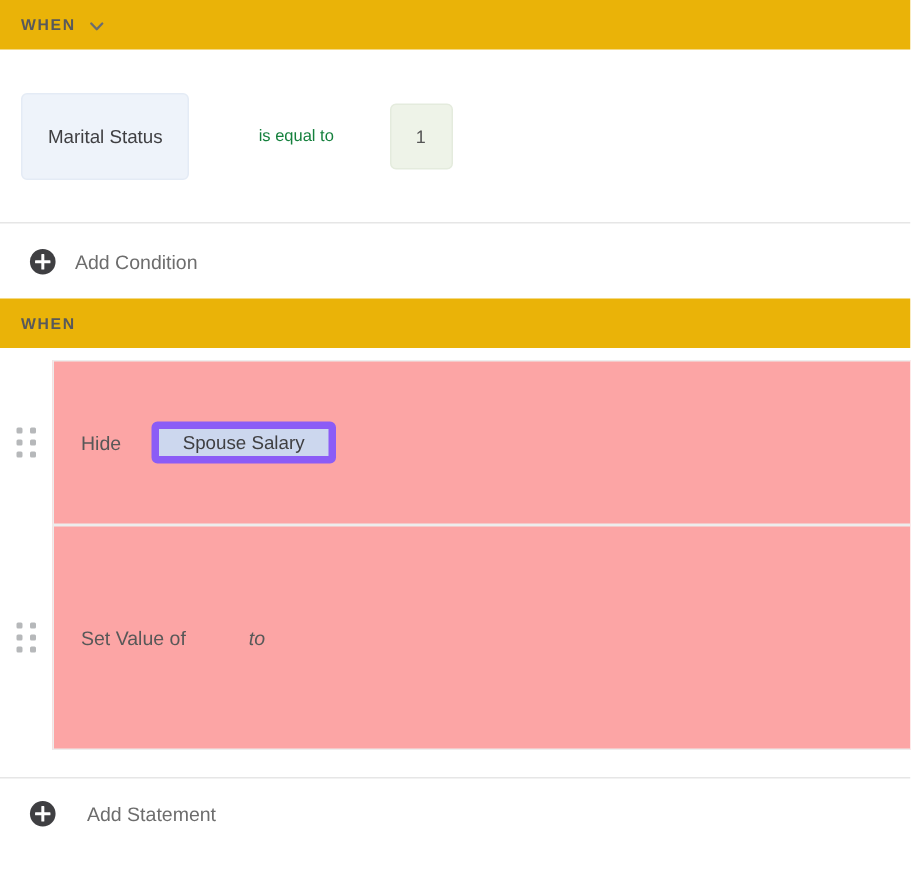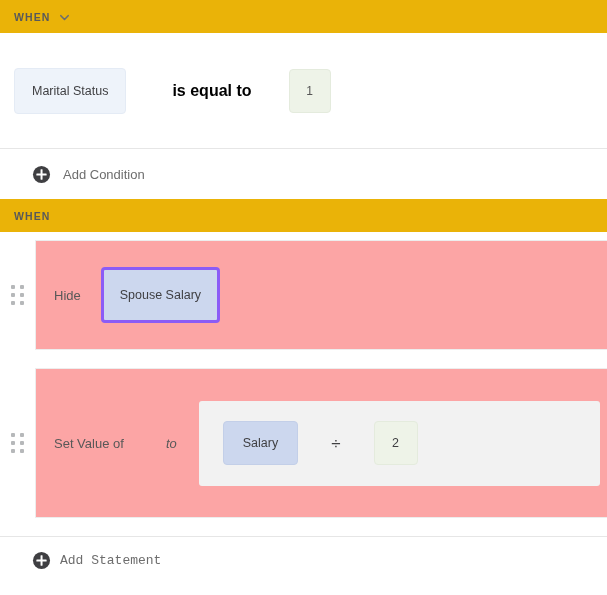--- a/index.html
+++ b/index.html
@@ -55,75 +55,74 @@
     justify-content: center;
     border-radius: 4px;
     font-size: 12.5px;
     color: #3f3f42;
     box-sizing: border-box;
     white-space: nowrap;
   }
   .chip-field-faint {
     background: #eef3fa;
     border: 1px solid #e4ebf5;
-    height: 46px;
+    height: 58px;
     padding: 0 17px;
   }
   .chip-field-blue {
     background: #ccd7ee;
-    border: 3px solid #8b5cf6;
-    height: 56px;
+    border: 5px solid #8b5cf6;
+    height: 28px;
     padding: 0 16px;
   }
   .chip-value-green {
     background: #eef3e8;
     border: 1px solid #e4ebdd;
     height: 44px;
     width: 42px;
     font-size: 12px;
     color: #555;
   }
   .plain-text {
-    font-size: 16px;
-    color: #000000;
-    font-weight: bold;
+    font-size: 11px;
+    color: #15803d;
   }
   .op-text {
     margin: 0 0 0 46px;
   }
 
   
   .divider {
     height: 1px;
     background: #e6e6e6;
     width: 100%;
   }
 
   
   .add-row {
     display: flex;
     align-items: center;
-    padding-left: 32px;
+    padding-left: 19px;
     box-sizing: border-box;
   }
   .add-condition-row { height: 50px; }
   .add-statement-row { height: 46px; }
 
   .plus-icon {
     width: 19px;
     height: 19px;
     flex: 0 0 auto;
     display: block;
   }
   .add-label {
     font-size: 13px;
     color: #6d6d6d;
     margin-left: 12px;
   }
-  .add-statement-row .add-label { margin-left: 9px; font-family: Liberation Mono, monospace; }
+  .add-statement-row .add-label { margin-left: 20px; }
 
   
   .statements {
     padding-top: 8px;
   }
   .statement {
     position: relative;
     display: flex;
     align-items: stretch;
   }
@@ -247,39 +246,34 @@
           <i></i>
           <i></i>
         </span>
     </div>
     <div class="statement-card statement-hide">
       <span class="stmt-label hide-label">Hide</span>
       <span class="chip chip-field-blue">Spouse Salary</span>
     </div>
   </div>
 
-  <div class="statement" style="margin-top:18px;">
+  <div class="statement" style="">
     <div class="drag-handle">
       <span class="dots" aria-hidden="true">
           <i></i>
           <i></i>
           <i></i>
           <i></i>
           <i></i>
           <i></i>
         </span>
     </div>
     <div class="statement-card statement-setvalue">
       <span class="stmt-label setvalue-label">Set Value of</span>
       <span class="stmt-label to-label">to</span>
-      <span class="formula-group">
-        <span class="chip chip-salary">Salary</span>
-        <span class="operator">÷</span>
-        <span class="chip formula-value">2</span>
-      </span>
     </div>
   </div>
 
 </div>
 
 <div class="divider" style="margin-top:18px;"></div>
 
 <div class="add-row add-statement-row">
   <span class="plus-icon">
     <svg viewBox="0 0 20 20" width="19" height="19" aria-hidden="true">

